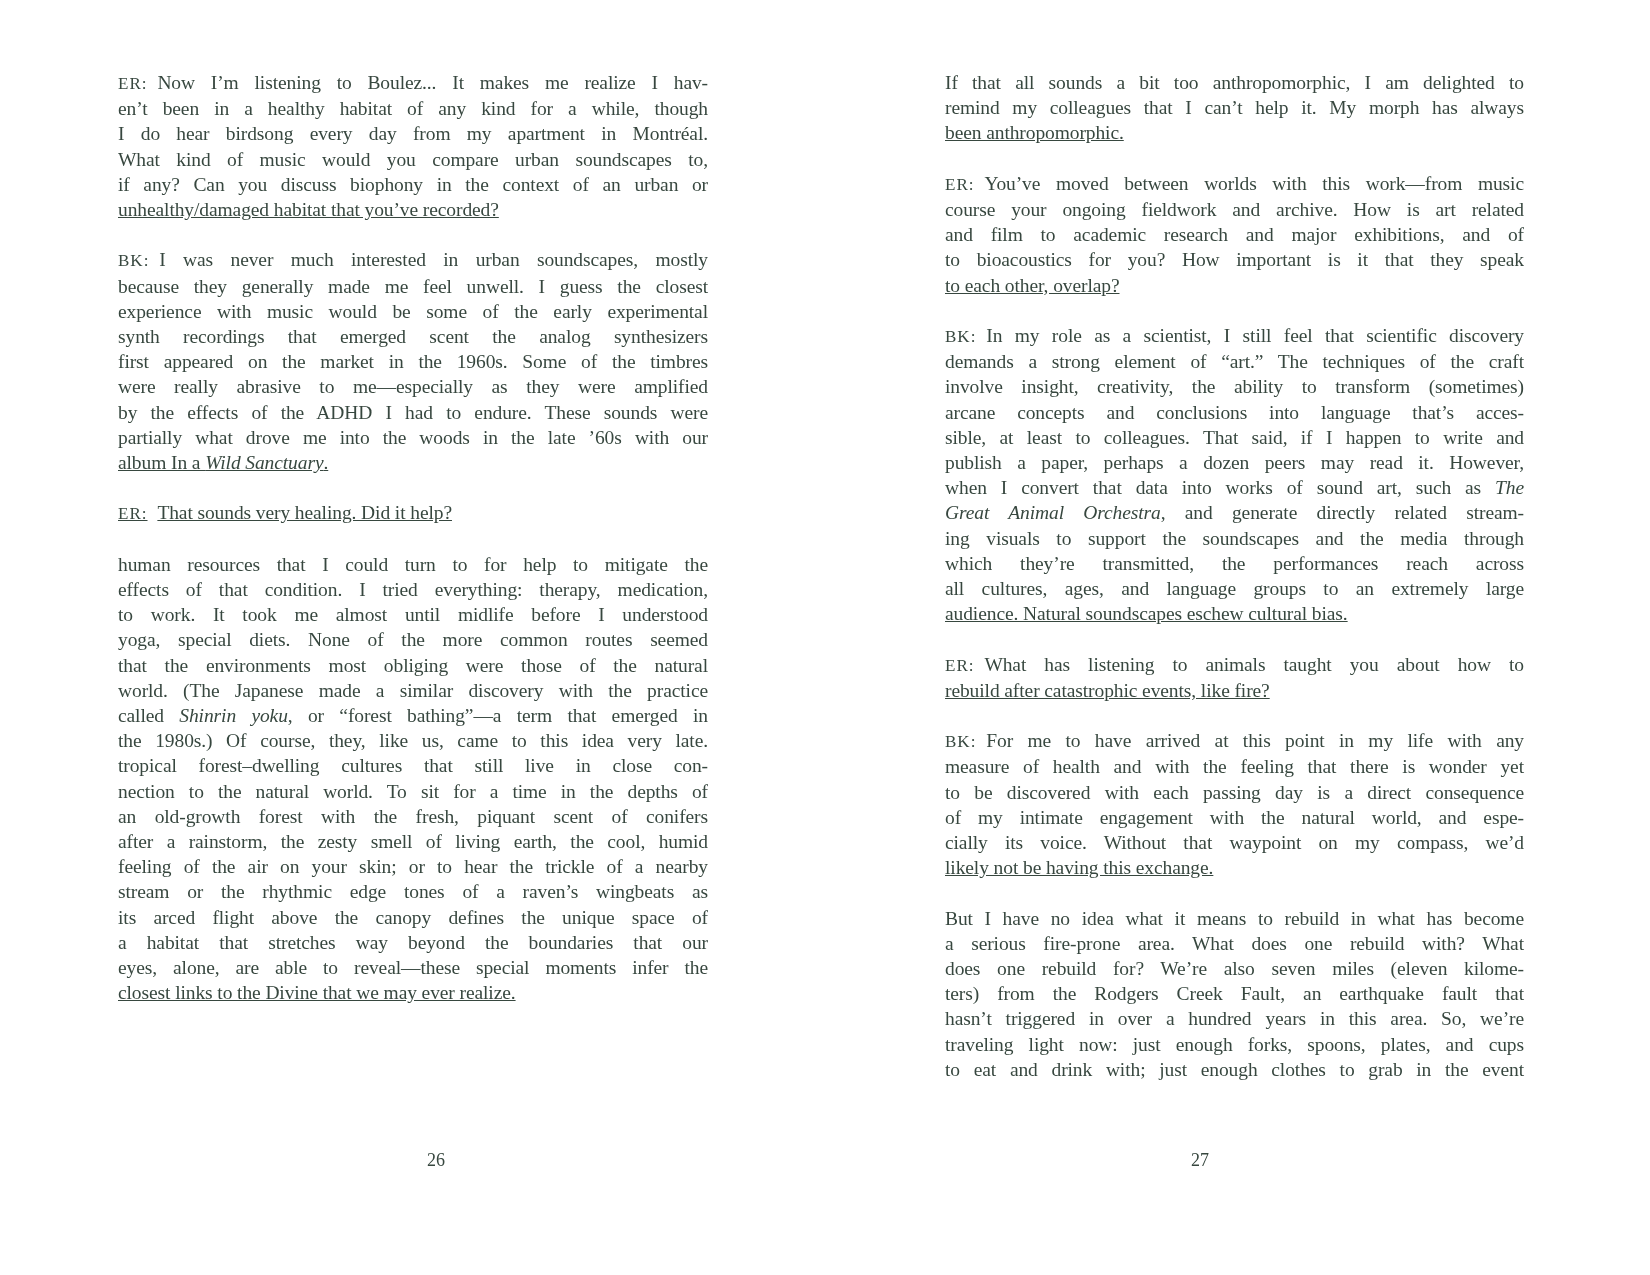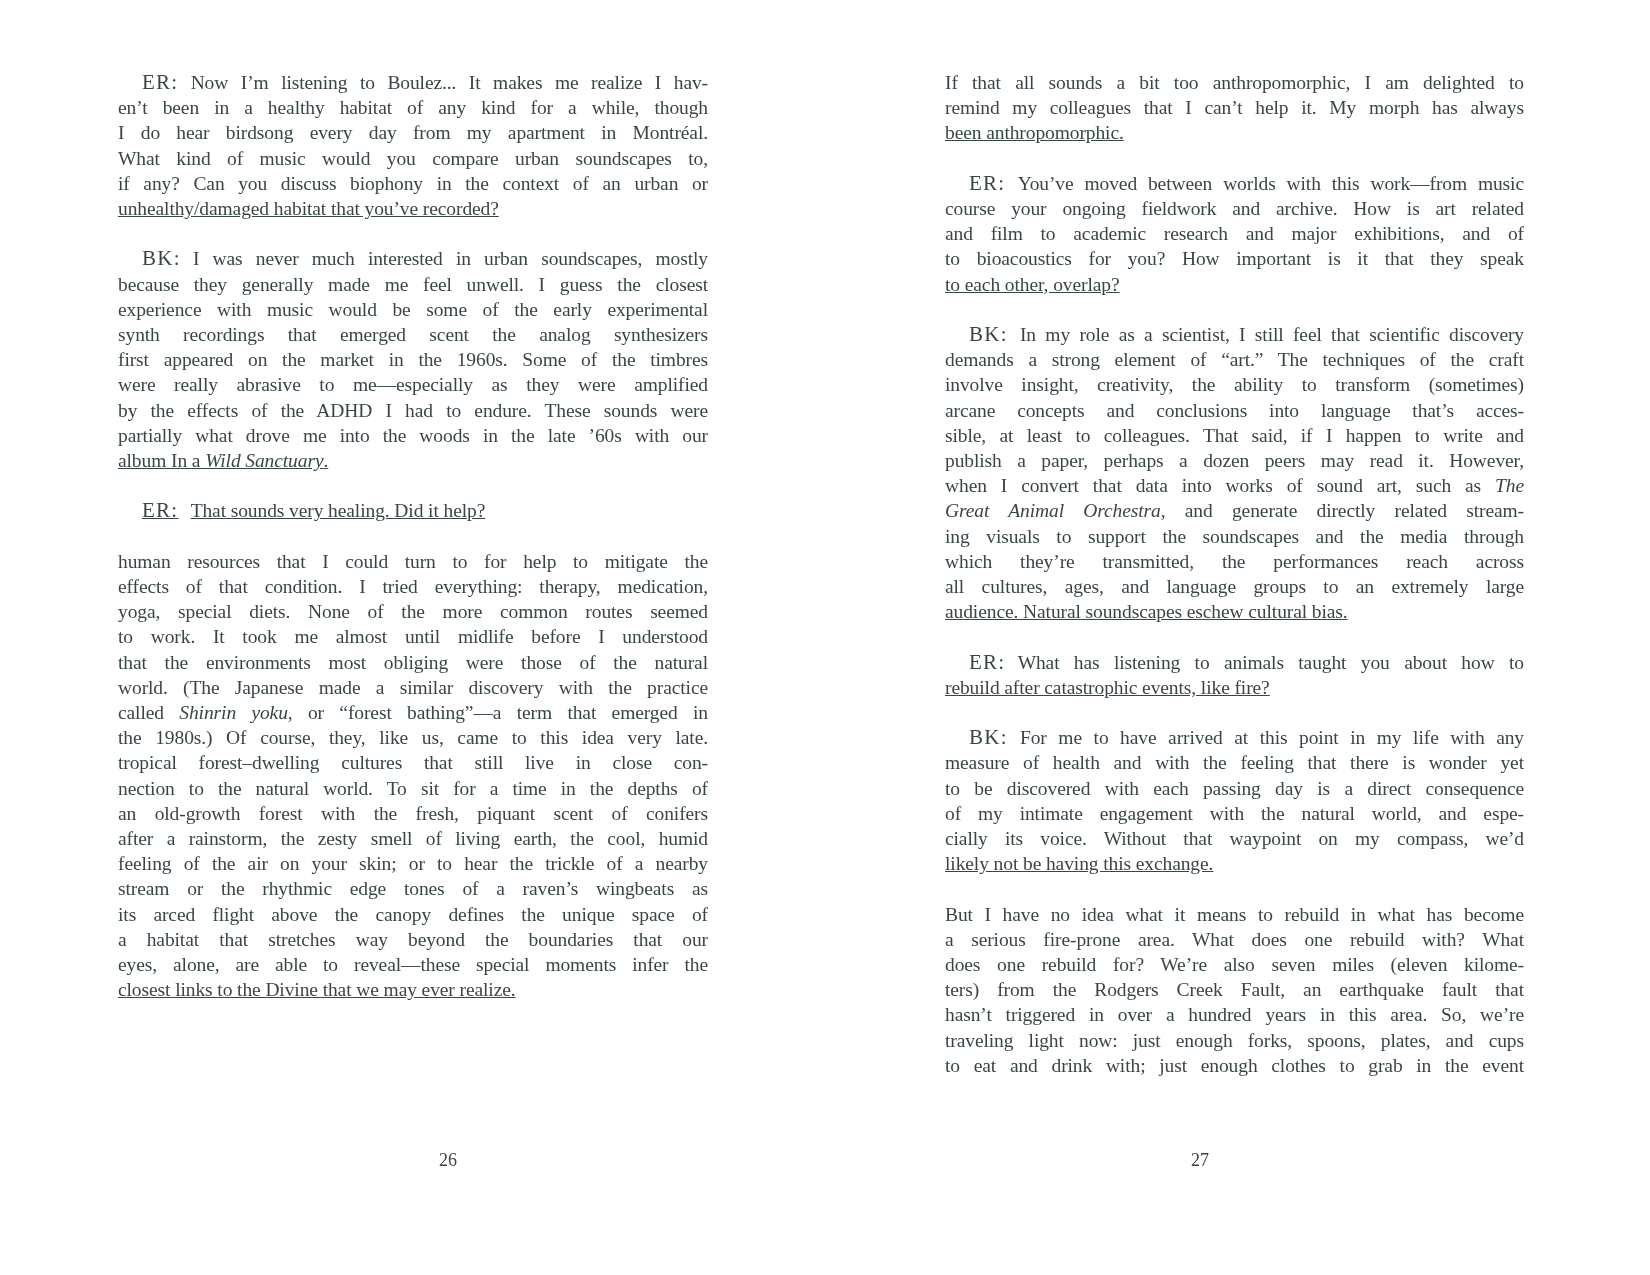--- a/index.html
+++ b/index.html
@@ -30,33 +30,32 @@
     text-align: justify;
     text-align-last: justify;
     white-space: normal;
   }
   .line.last {
     text-align: justify;
     text-align-last: left;
     text-decoration: underline;
   }
   .speaker {
-    font-size: 21px;
+    font-size: 17px;
     letter-spacing: 0.06em;
     margin-right: 0.58em;
-    margin-left: 24px;
   }
   .pageno {
     position: absolute;
     top: 1150px;
     font-size: 18px;
     color: #37473f;
     transform: translateX(-50%);
   }
-  #pageno-left  { left: 448px; }
+  #pageno-left  { left: 436px; }
   #pageno-right { left: 1200px; }
   i { font-style: italic; }
 </style>
 </head>
 <body>
 
 <div>
   <div id="col-left" class="column">
       <div class="paragraph">
         <div class="line"><span class="speaker">ER:</span>Now I’m listening to Boulez... It makes me realize I hav-</div>
@@ -76,22 +75,22 @@
         <div class="line">by the effects of the ADHD I had to endure. These sounds were</div>
         <div class="line">partially what drove me into the woods in the late ’60s with our</div>
         <div class="line last">album In a <i>Wild Sanctuary</i>.</div>
       </div>
       <div class="paragraph">
         <div class="line last"><span class="speaker">ER:</span>That sounds very healing. Did it help?</div>
       </div>
       <div class="paragraph">
         <div class="line">human resources that I could turn to for help to mitigate the</div>
         <div class="line">effects of that condition. I tried everything: therapy, medication,</div>
+        <div class="line">to work. It took me almost until midlife before I understood</div>
         <div class="line">yoga, special diets. None of the more common routes seemed</div>
-        <div class="line">to work. It took me almost until midlife before I understood</div>
         <div class="line">that the environments most obliging were those of the natural</div>
         <div class="line">world. (The Japanese made a similar discovery with the practice</div>
         <div class="line">called <i>Shinrin yoku</i>, or “forest bathing”—a term that emerged in</div>
         <div class="line">the 1980s.) Of course, they, like us, came to this idea very late.</div>
         <div class="line">tropical forest–dwelling cultures that still live in close con-</div>
         <div class="line">nection to the natural world. To sit for a time in the depths of</div>
         <div class="line">an old-growth forest with the fresh, piquant scent of conifers</div>
         <div class="line">after a rainstorm, the zesty smell of living earth, the cool, humid</div>
         <div class="line">feeling of the air on your skin; or to hear the trickle of a nearby</div>
         <div class="line">stream or the rhythmic edge tones of a raven’s wingbeats as</div>

